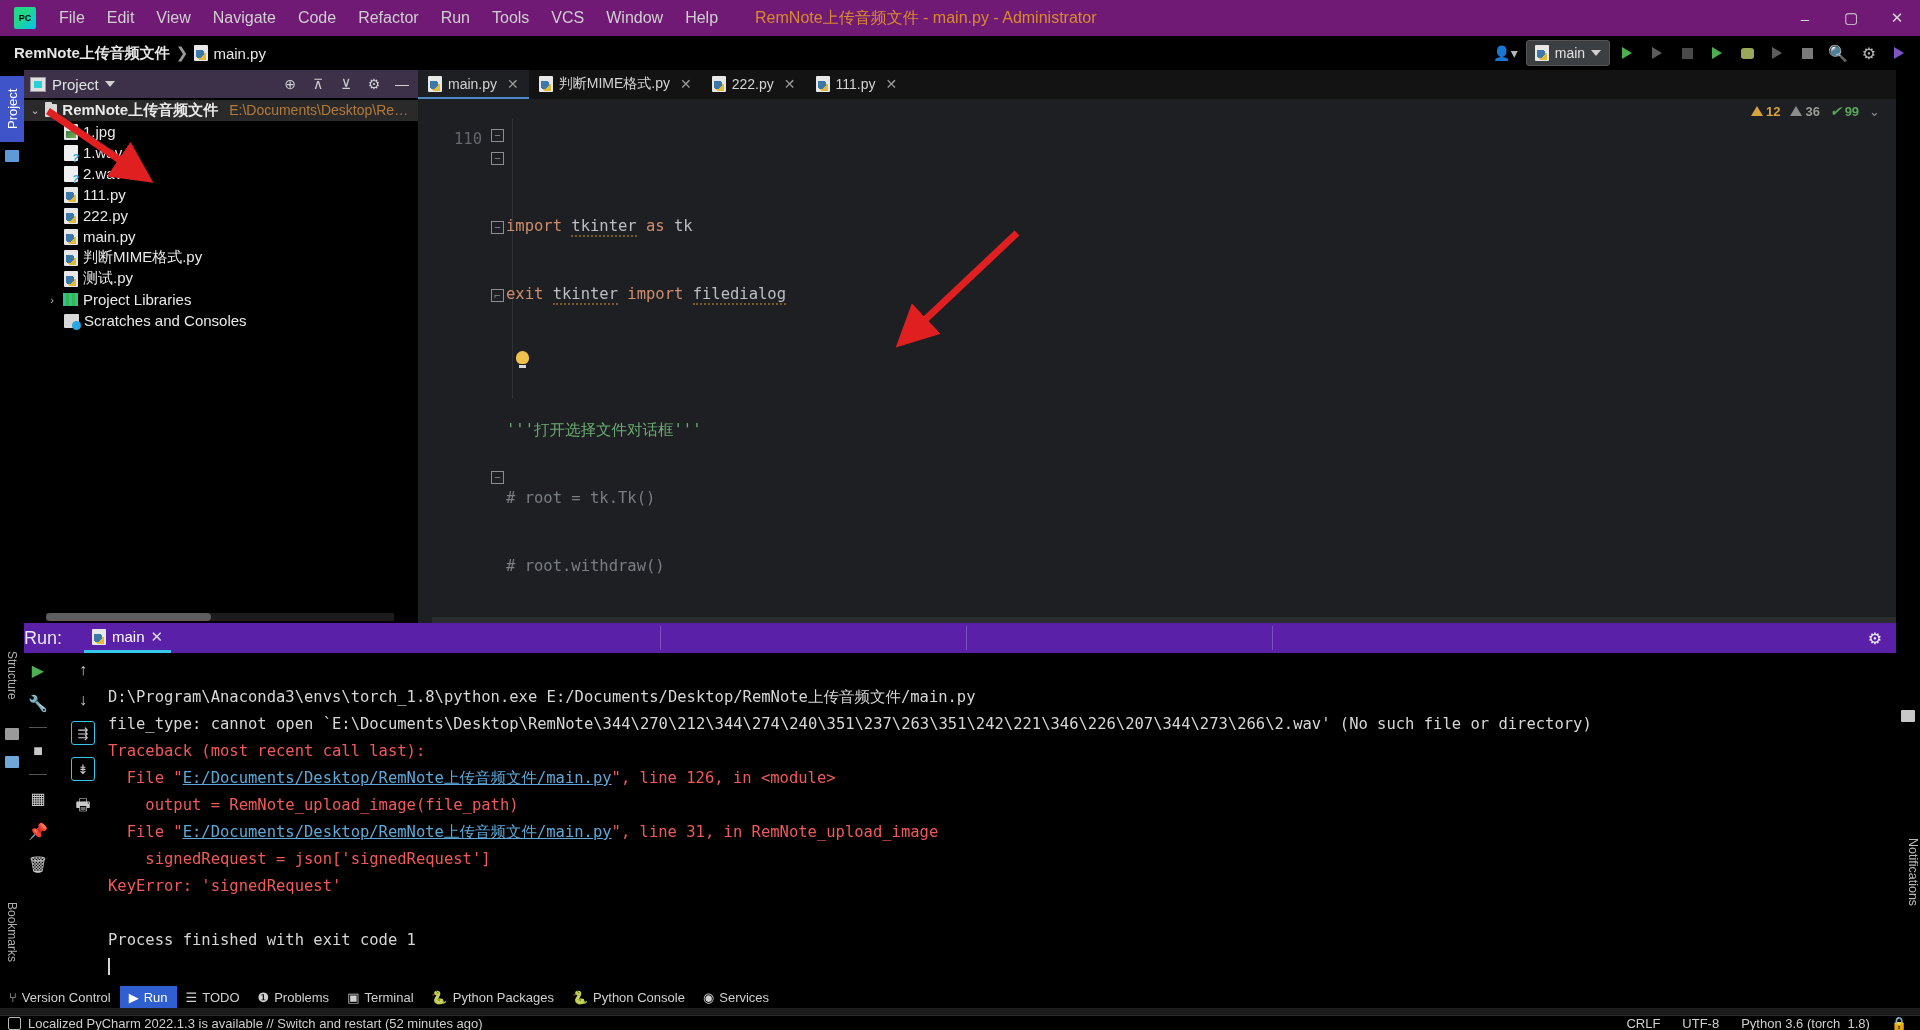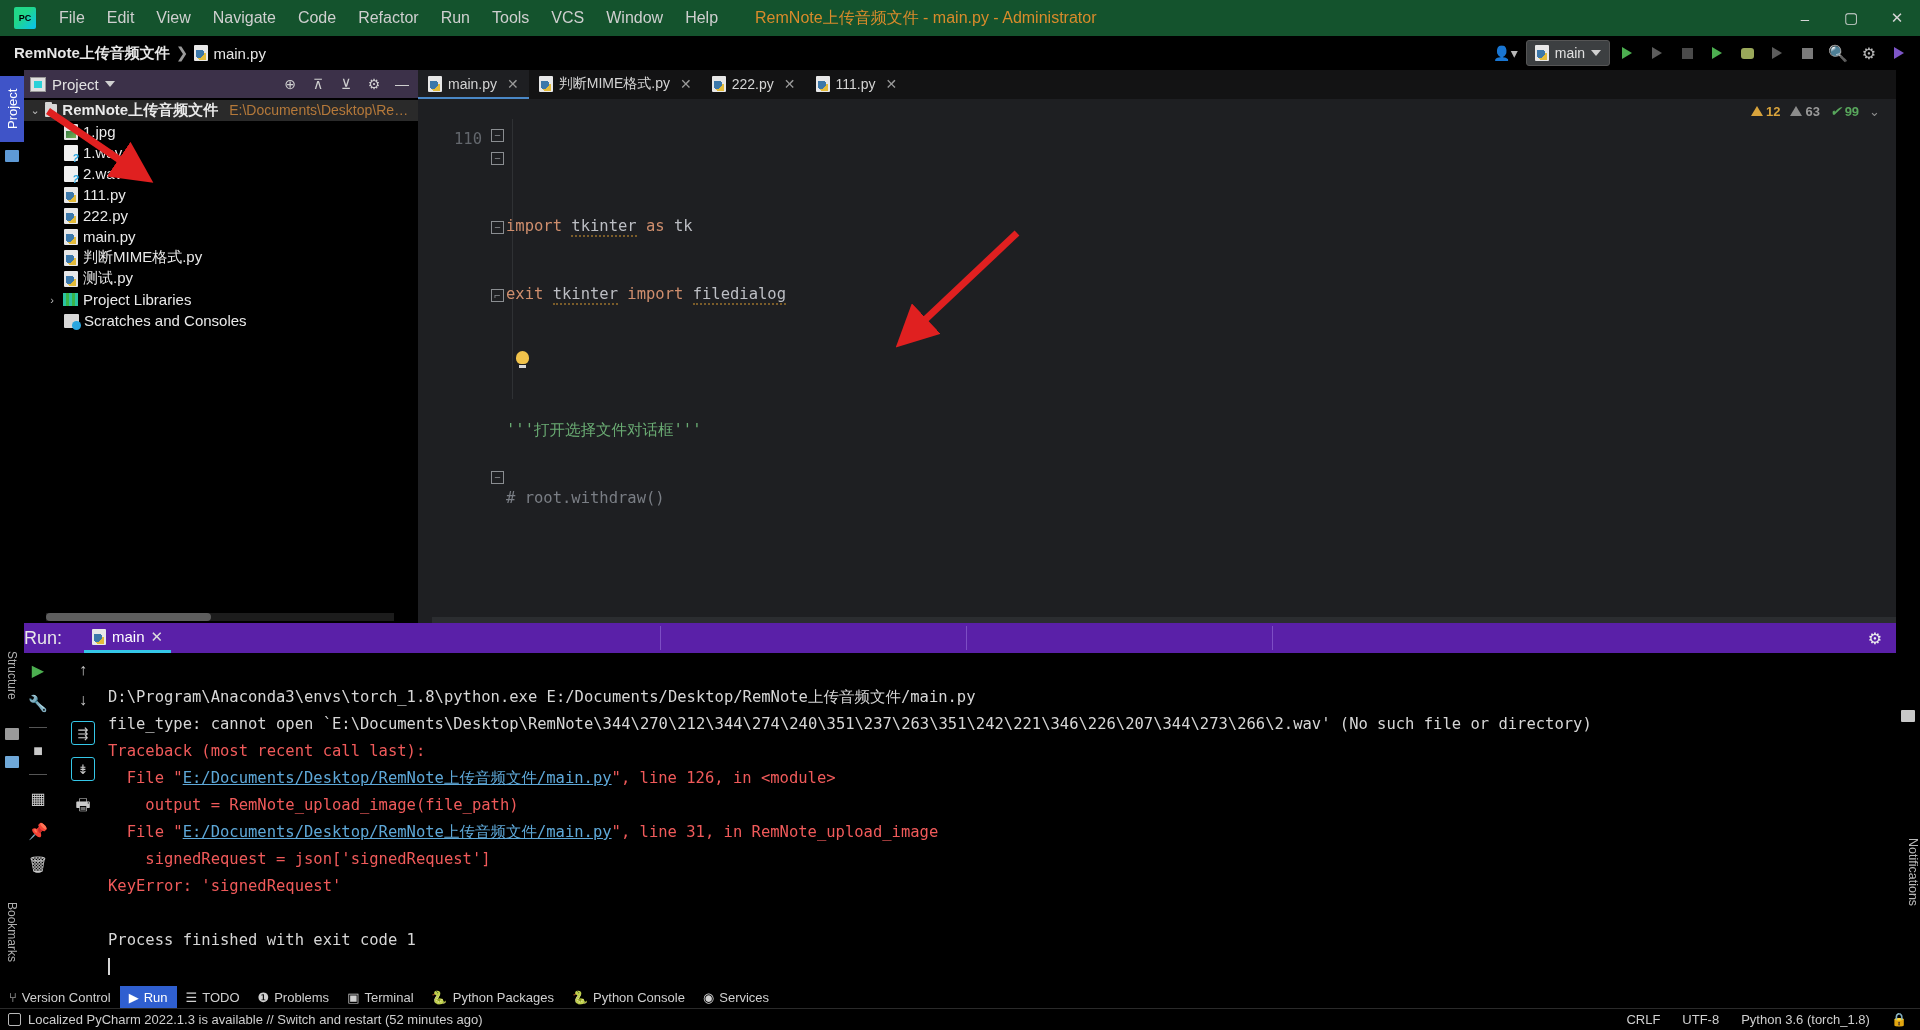--- a/index.html
+++ b/index.html
@@ -8,21 +8,21 @@
     background: #000;
     font-family: "Liberation Sans", sans-serif;
     overflow: hidden;
     -webkit-font-smoothing: antialiased;
   }
   #app { position: relative; width: 1920px; height: 1030px; background: #1b1b1b; }
 
   
   .titlebar {
     position: absolute; top: 0; left: 0; width: 1920px; height: 36px;
-    background: #14532d; display: flex; align-items: center;
+    background: #701a75; display: flex; align-items: center;
   }
   .pc-logo {
     width: 22px; height: 22px; margin-left: 14px; margin-right: 12px;
     background: linear-gradient(135deg,#21d789 0%,#21d789 40%,#07c3f2 100%);
     border-radius: 2px; position: relative;
   }
   .pc-logo::after {
     content: "PC"; position: absolute; inset: 0; color: #000;
     font-size: 9px; font-weight: bold; display: flex; align-items: center; justify-content: center;
   }
@@ -212,21 +212,21 @@
   
   .toolwins {
     position: absolute; left: 0; bottom: 22px; width: 1920px; height: 22px; background: #000;
     display: flex; align-items: center;
   }
   .tw {
     display: flex; align-items: center; gap: 5px; color: #cfcfcf; font-size: 13px; height: 22px; padding: 0 9px;
   }
   .tw.active { background: #2f5fd0; color: #fff; }
   .statusbar {
-    position: absolute; left: 0; bottom: 0; width: 1920px; height: 22px; background: #000;
+    position: absolute; left: 0; bottom: 0; width: 1920px; height: 15px; background: #000;
     border-top: 1px solid #2a2a2a; display: flex; align-items: center; color: #cfcfcf; font-size: 13px;
   }
   .status-left { display: flex; align-items: center; gap: 7px; margin-left: 8px; }
   .status-right { margin-left: auto; display: flex; align-items: center; gap: 22px; margin-right: 12px; }
   .sb-ico { width: 13px; height: 13px; border: 1px solid #b9b9b9; border-radius: 2px; }
 
   
   .anno { position: absolute; pointer-events: none; }
 </style>
 </head>
@@ -423,21 +423,21 @@
 
     <div class="code-wrap">
 
       <div class="inspect-bar">
         <span class="insp warn">
             <i class="tri-warn"></i>
             <b>12</b>
           </span>
         <span class="insp weak">
             <i class="tri-warn grey"></i>
-            <b>63</b>
+            <b>36</b>
           </span>
         <span class="insp ok">
             <i class="chk">✔</i>
             <b>99</b>
           </span>
         <span style="color:#8e8e8e;">⌄</span>
       </div>
 
       <div class="code gutter" style="top:-18px;">
         <div class="gline">110</div>
@@ -452,20 +452,21 @@
         <div class="foldmark fold-box" style="top:372px;">−</div>
       </div>
       <div class="vline"></div>
 
       <div class="code code-lines">
         <div class="cl">&nbsp;</div>
         <div class="cl"><span class="kw">import</span> <span class="sqwave">tkinter</span> <span class="kw">as</span> <span class="ident">tk</span></div>
         <div class="cl"><span class="kw">exit</span> <span class="sqwave">tkinter</span> <span class="kw">import</span> <span class="ident sqwave">filedialog</span></div>
         <div class="cl">&nbsp;</div>
         <div class="cl"><span class="str">'''打开选择文件对话框'''</span></div>
+        <div class="cl"><span class="cmt"># root = tk.Tk()</span></div>
         <div class="cl"><span class="cmt"># root.withdraw()</span></div>
         
         
         
         
         
         
         
         
         

